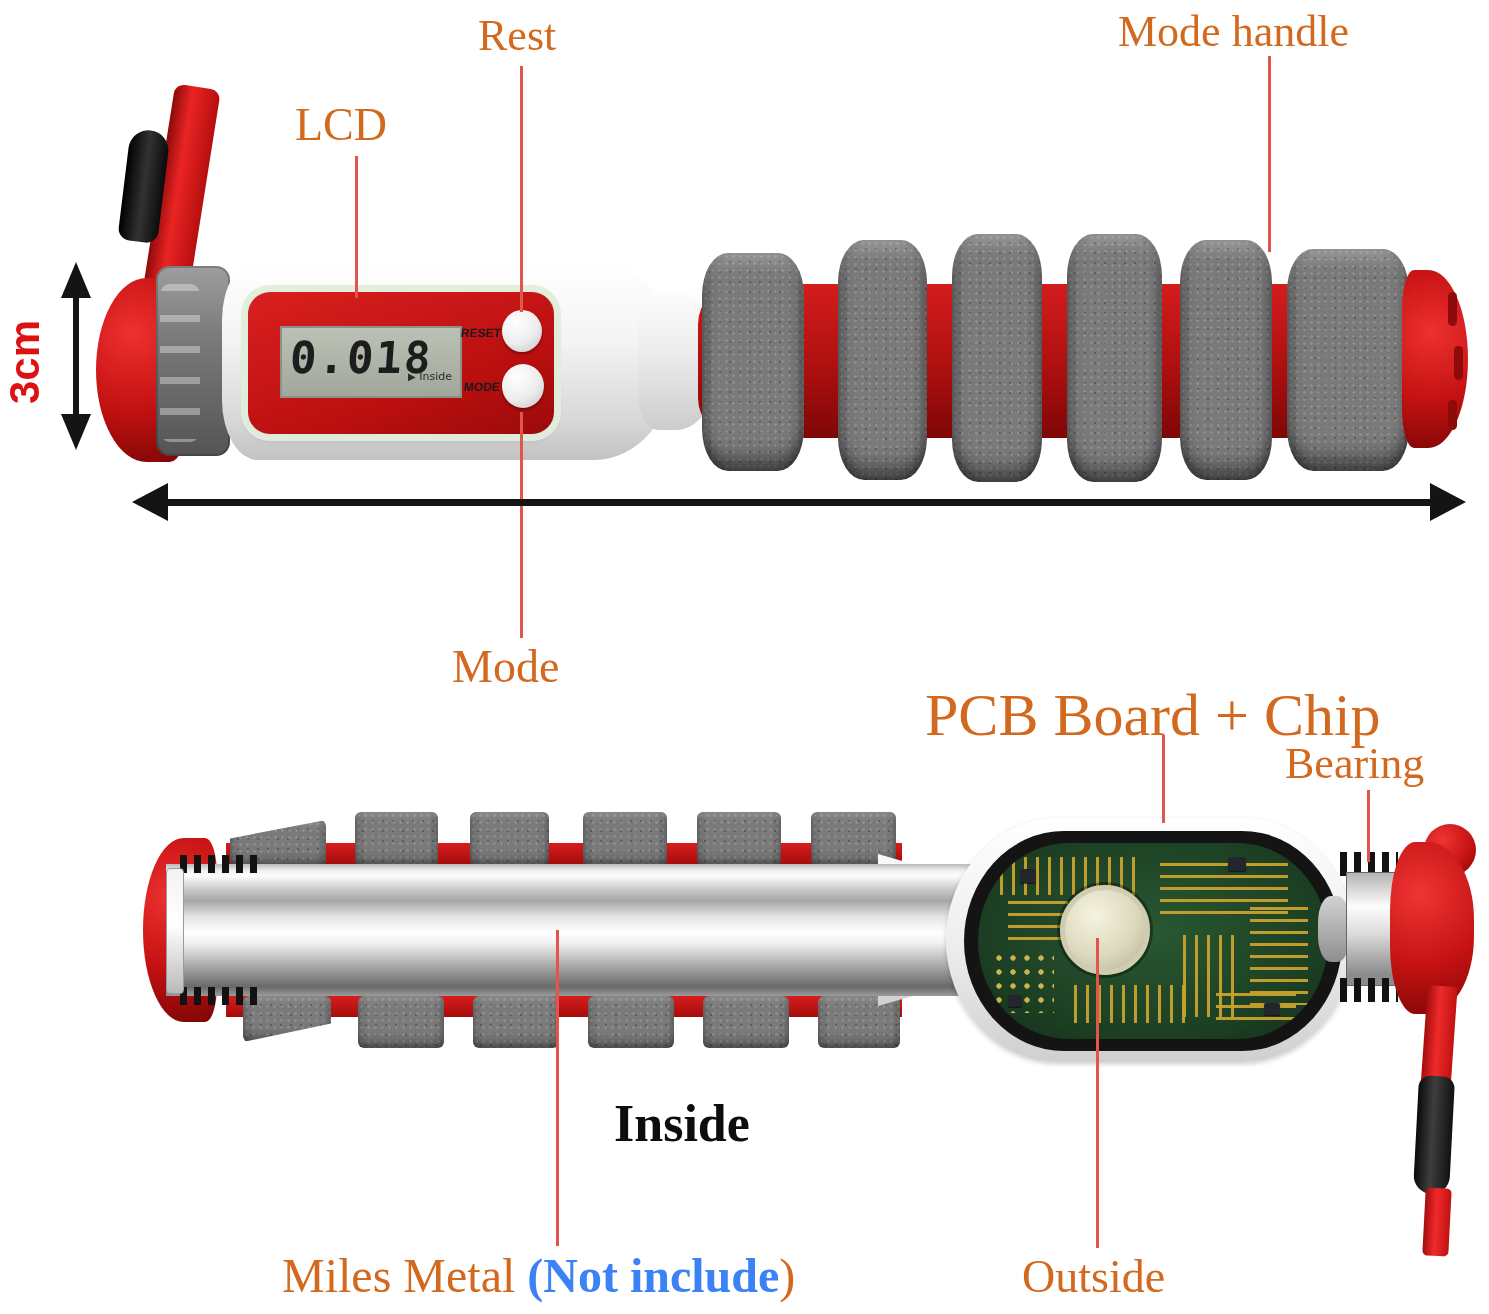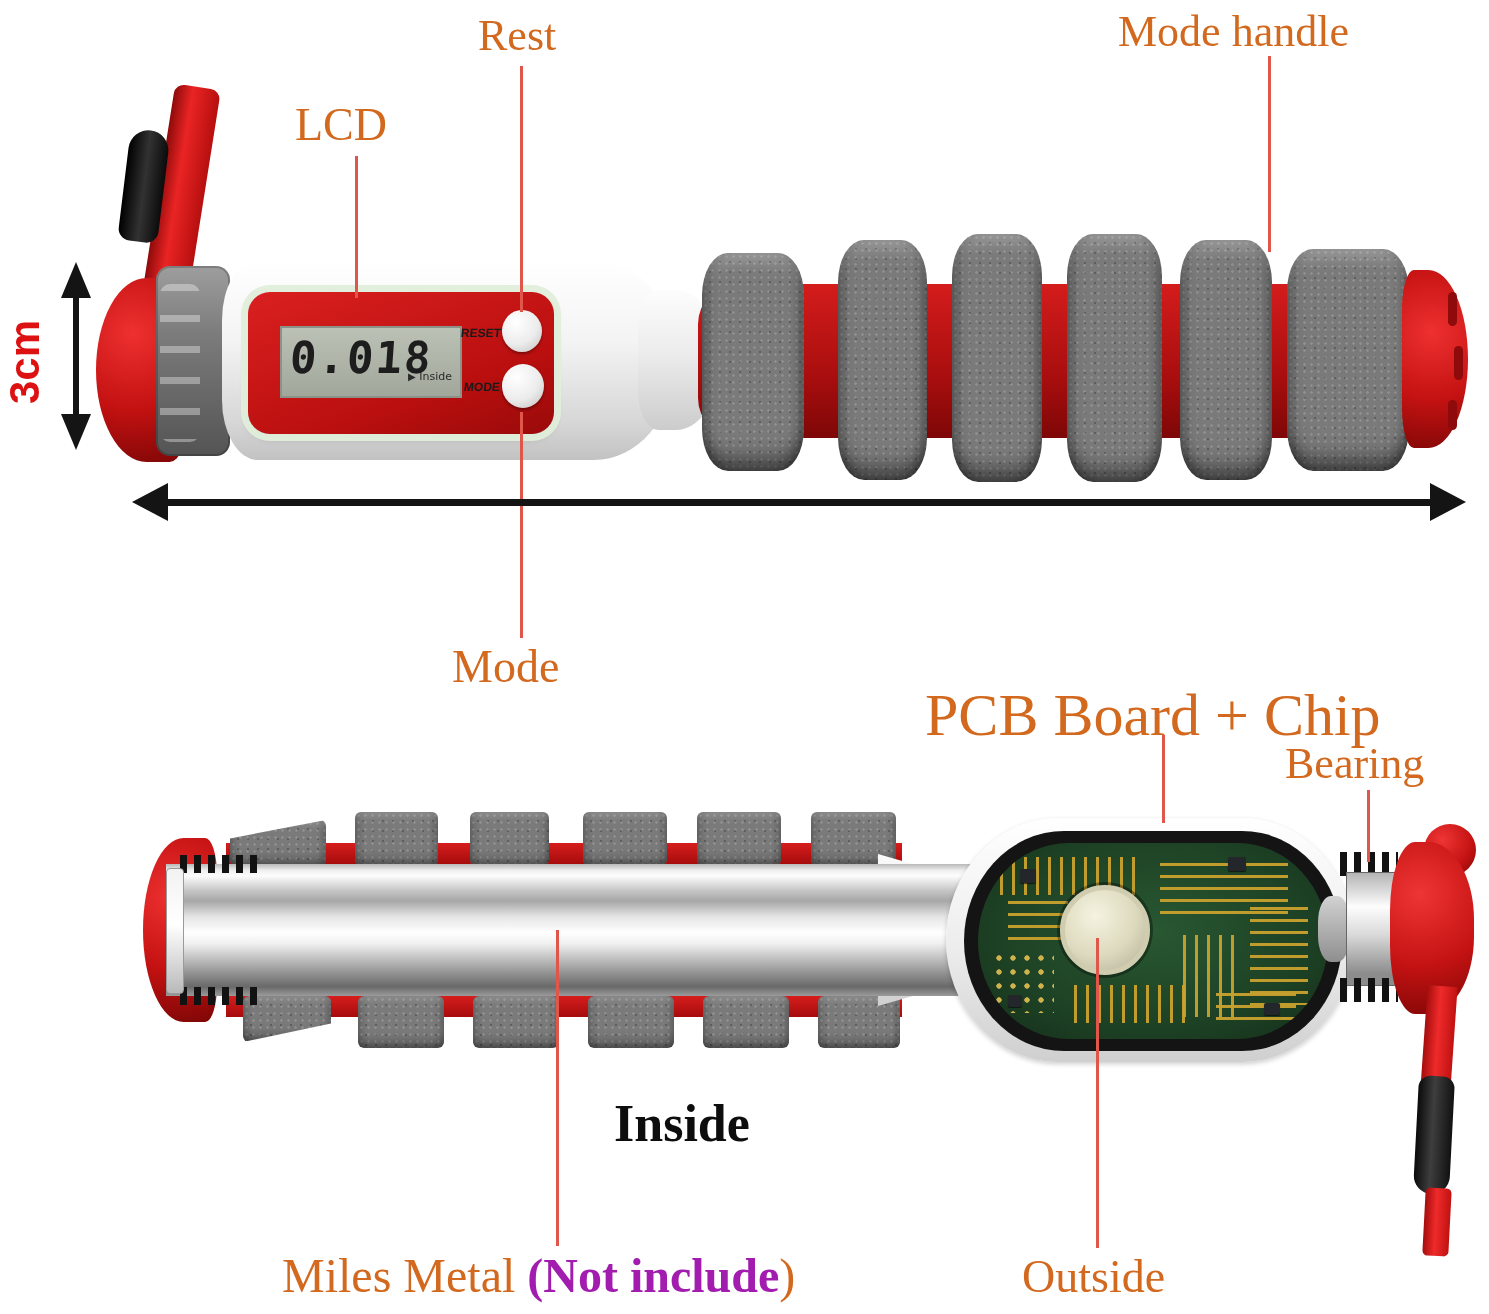--- a/index.html
+++ b/index.html
@@ -186,17 +186,17 @@
 
   <div class="leader" style="left:1162px;top:735px;height:88px;"></div>
   <div class="leader" style="left:1367px;top:790px;height:72px;"></div>
   <div class="leader" style="left:556px;top:930px;height:316px;"></div>
   <div class="leader" style="left:1096px;top:938px;height:310px;"></div>
 
   <div class="lbl" style="left:925px;top:656px;font-size:60px;margin-top:25px;">PCB Board + Chip</div>
   <div class="lbl" style="left:1285px;top:738px;font-size:44px;">Bearing</div>
   <div class="title" style="left:614px;top:1094px;font-size:52px;">Inside</div>
   <div class="lbl" style="left:282px;top:1248px;font-size:48px;">
-    <span>Miles Metal </span><span style="color:#a21caf;font-weight:bold;">(Not include</span><span>)</span>
+    <span>Miles Metal </span><span style="color:#3b82f6;font-weight:bold;">(Not include</span><span>)</span>
   </div>
   <div class="lbl" style="left:1022px;top:1250px;font-size:46px;">Outside</div>
 
 </div>
 
 </body></html>

